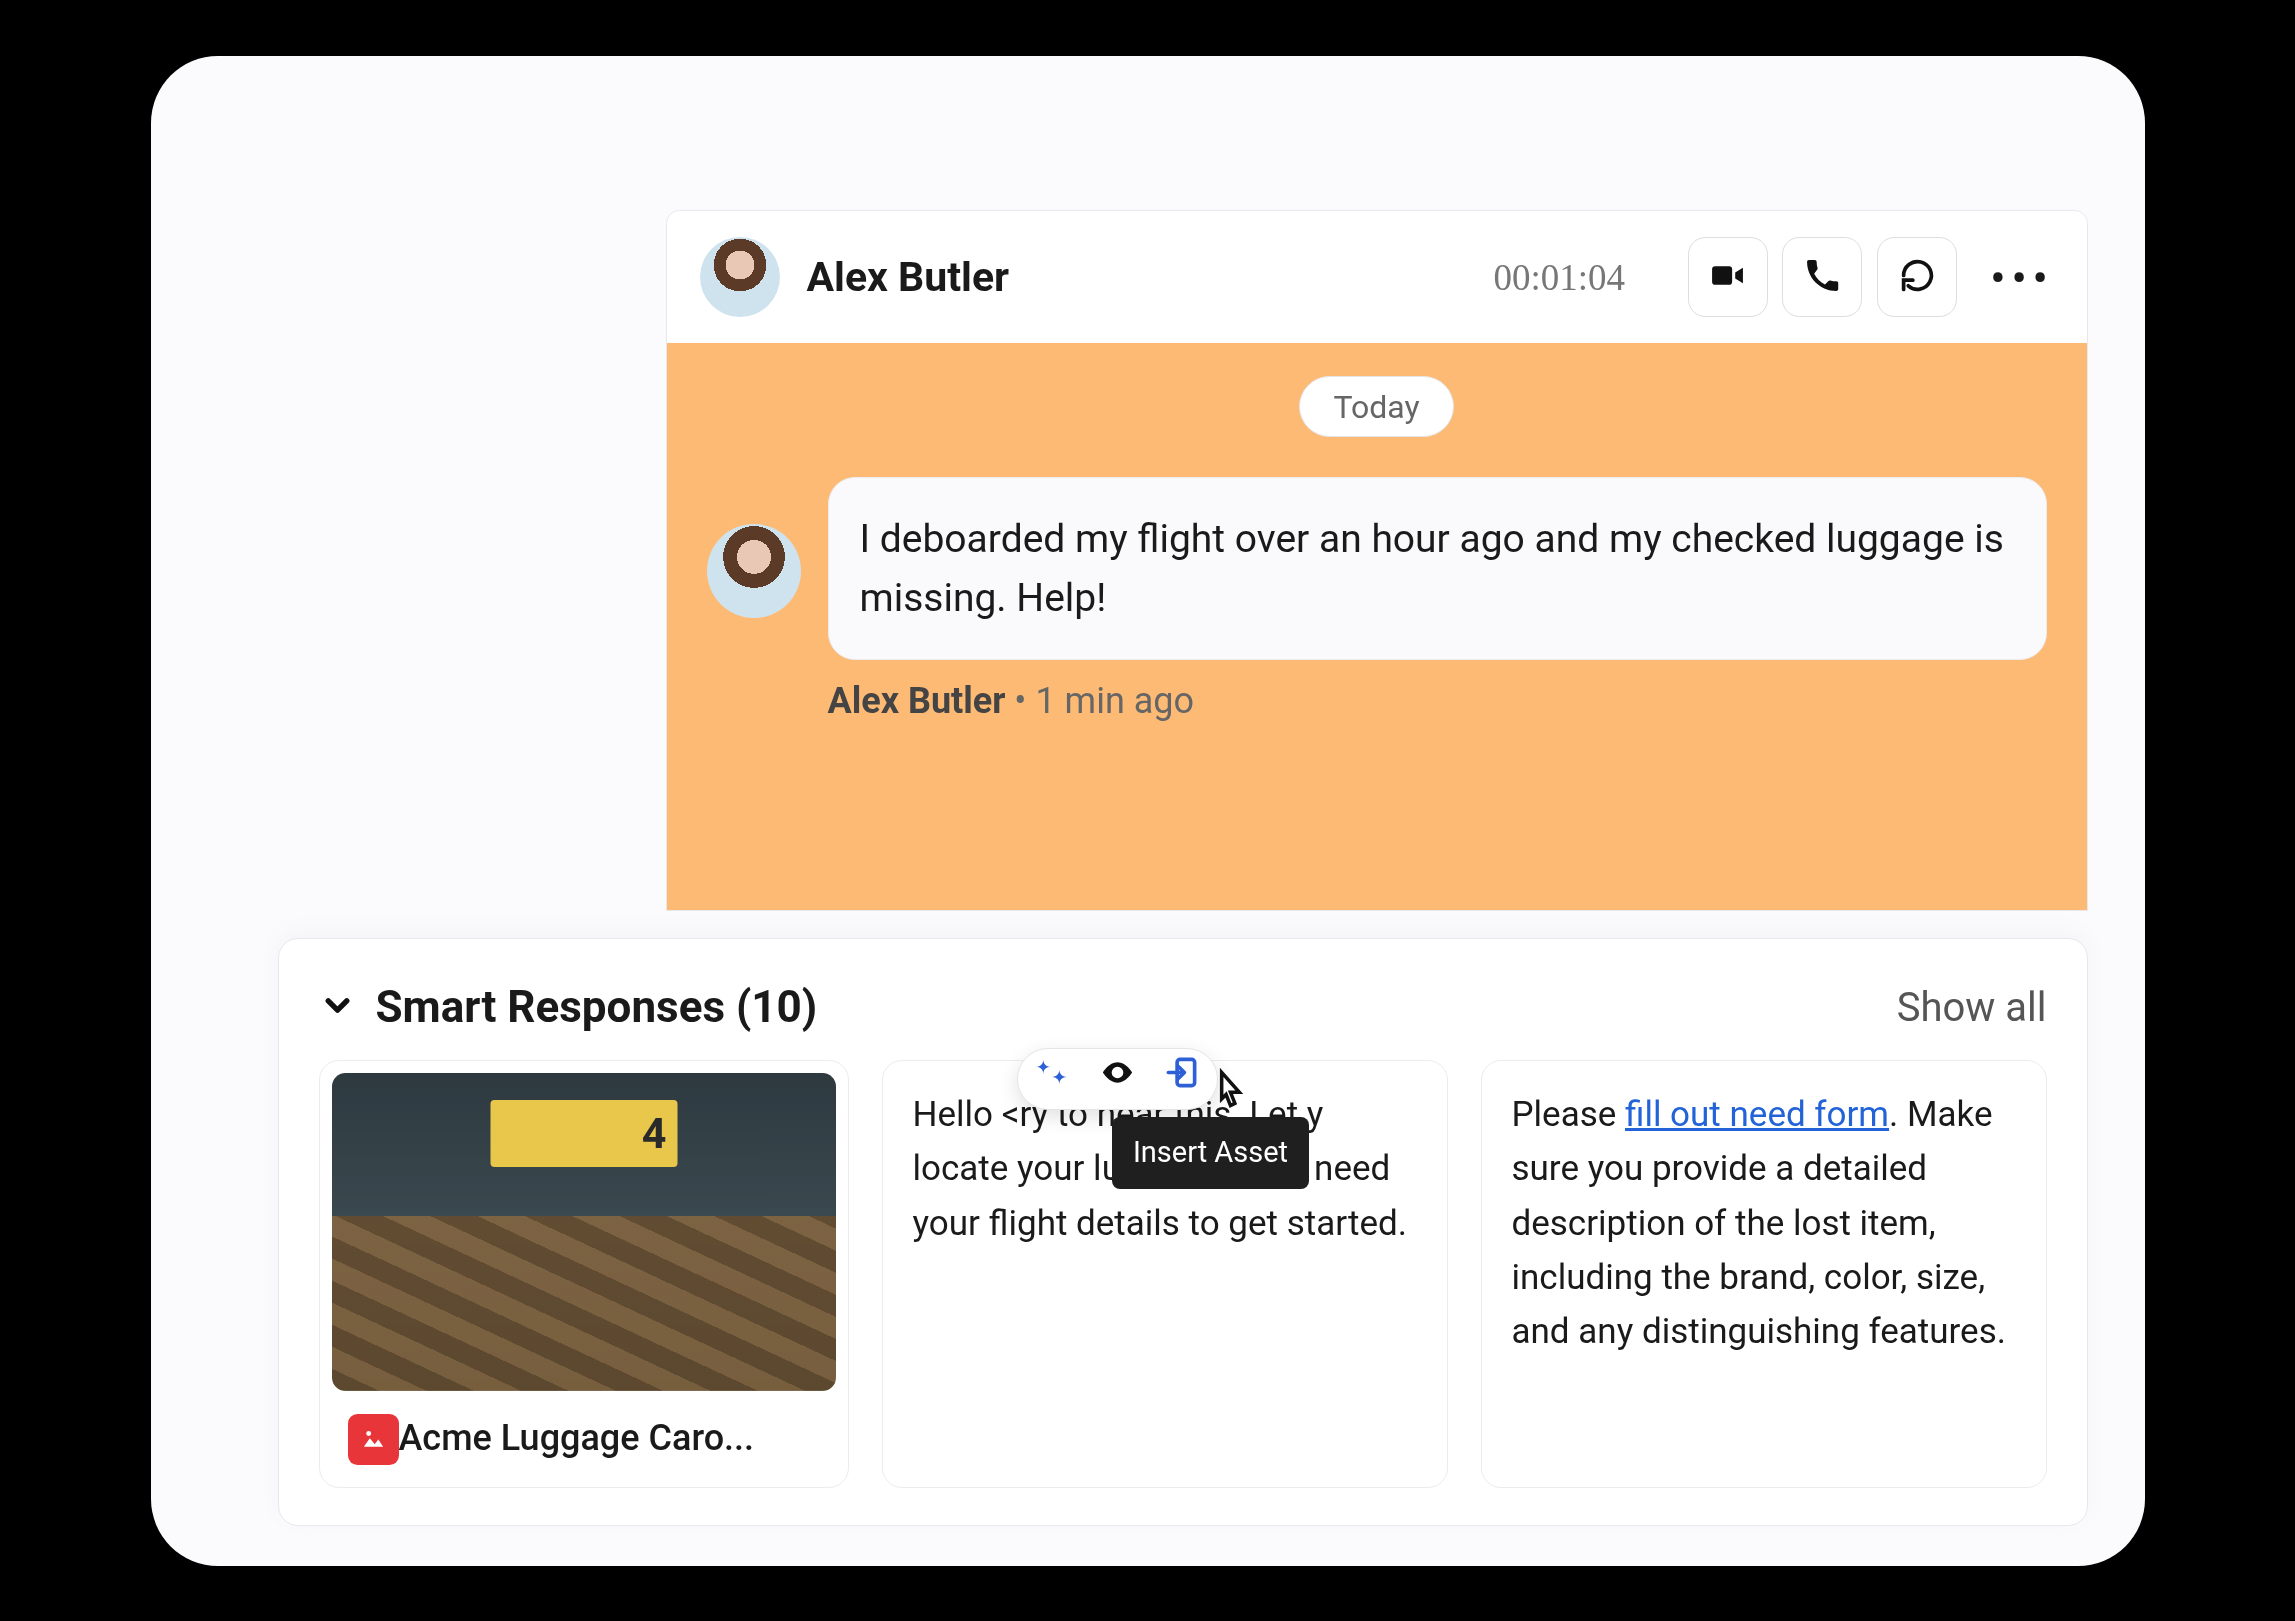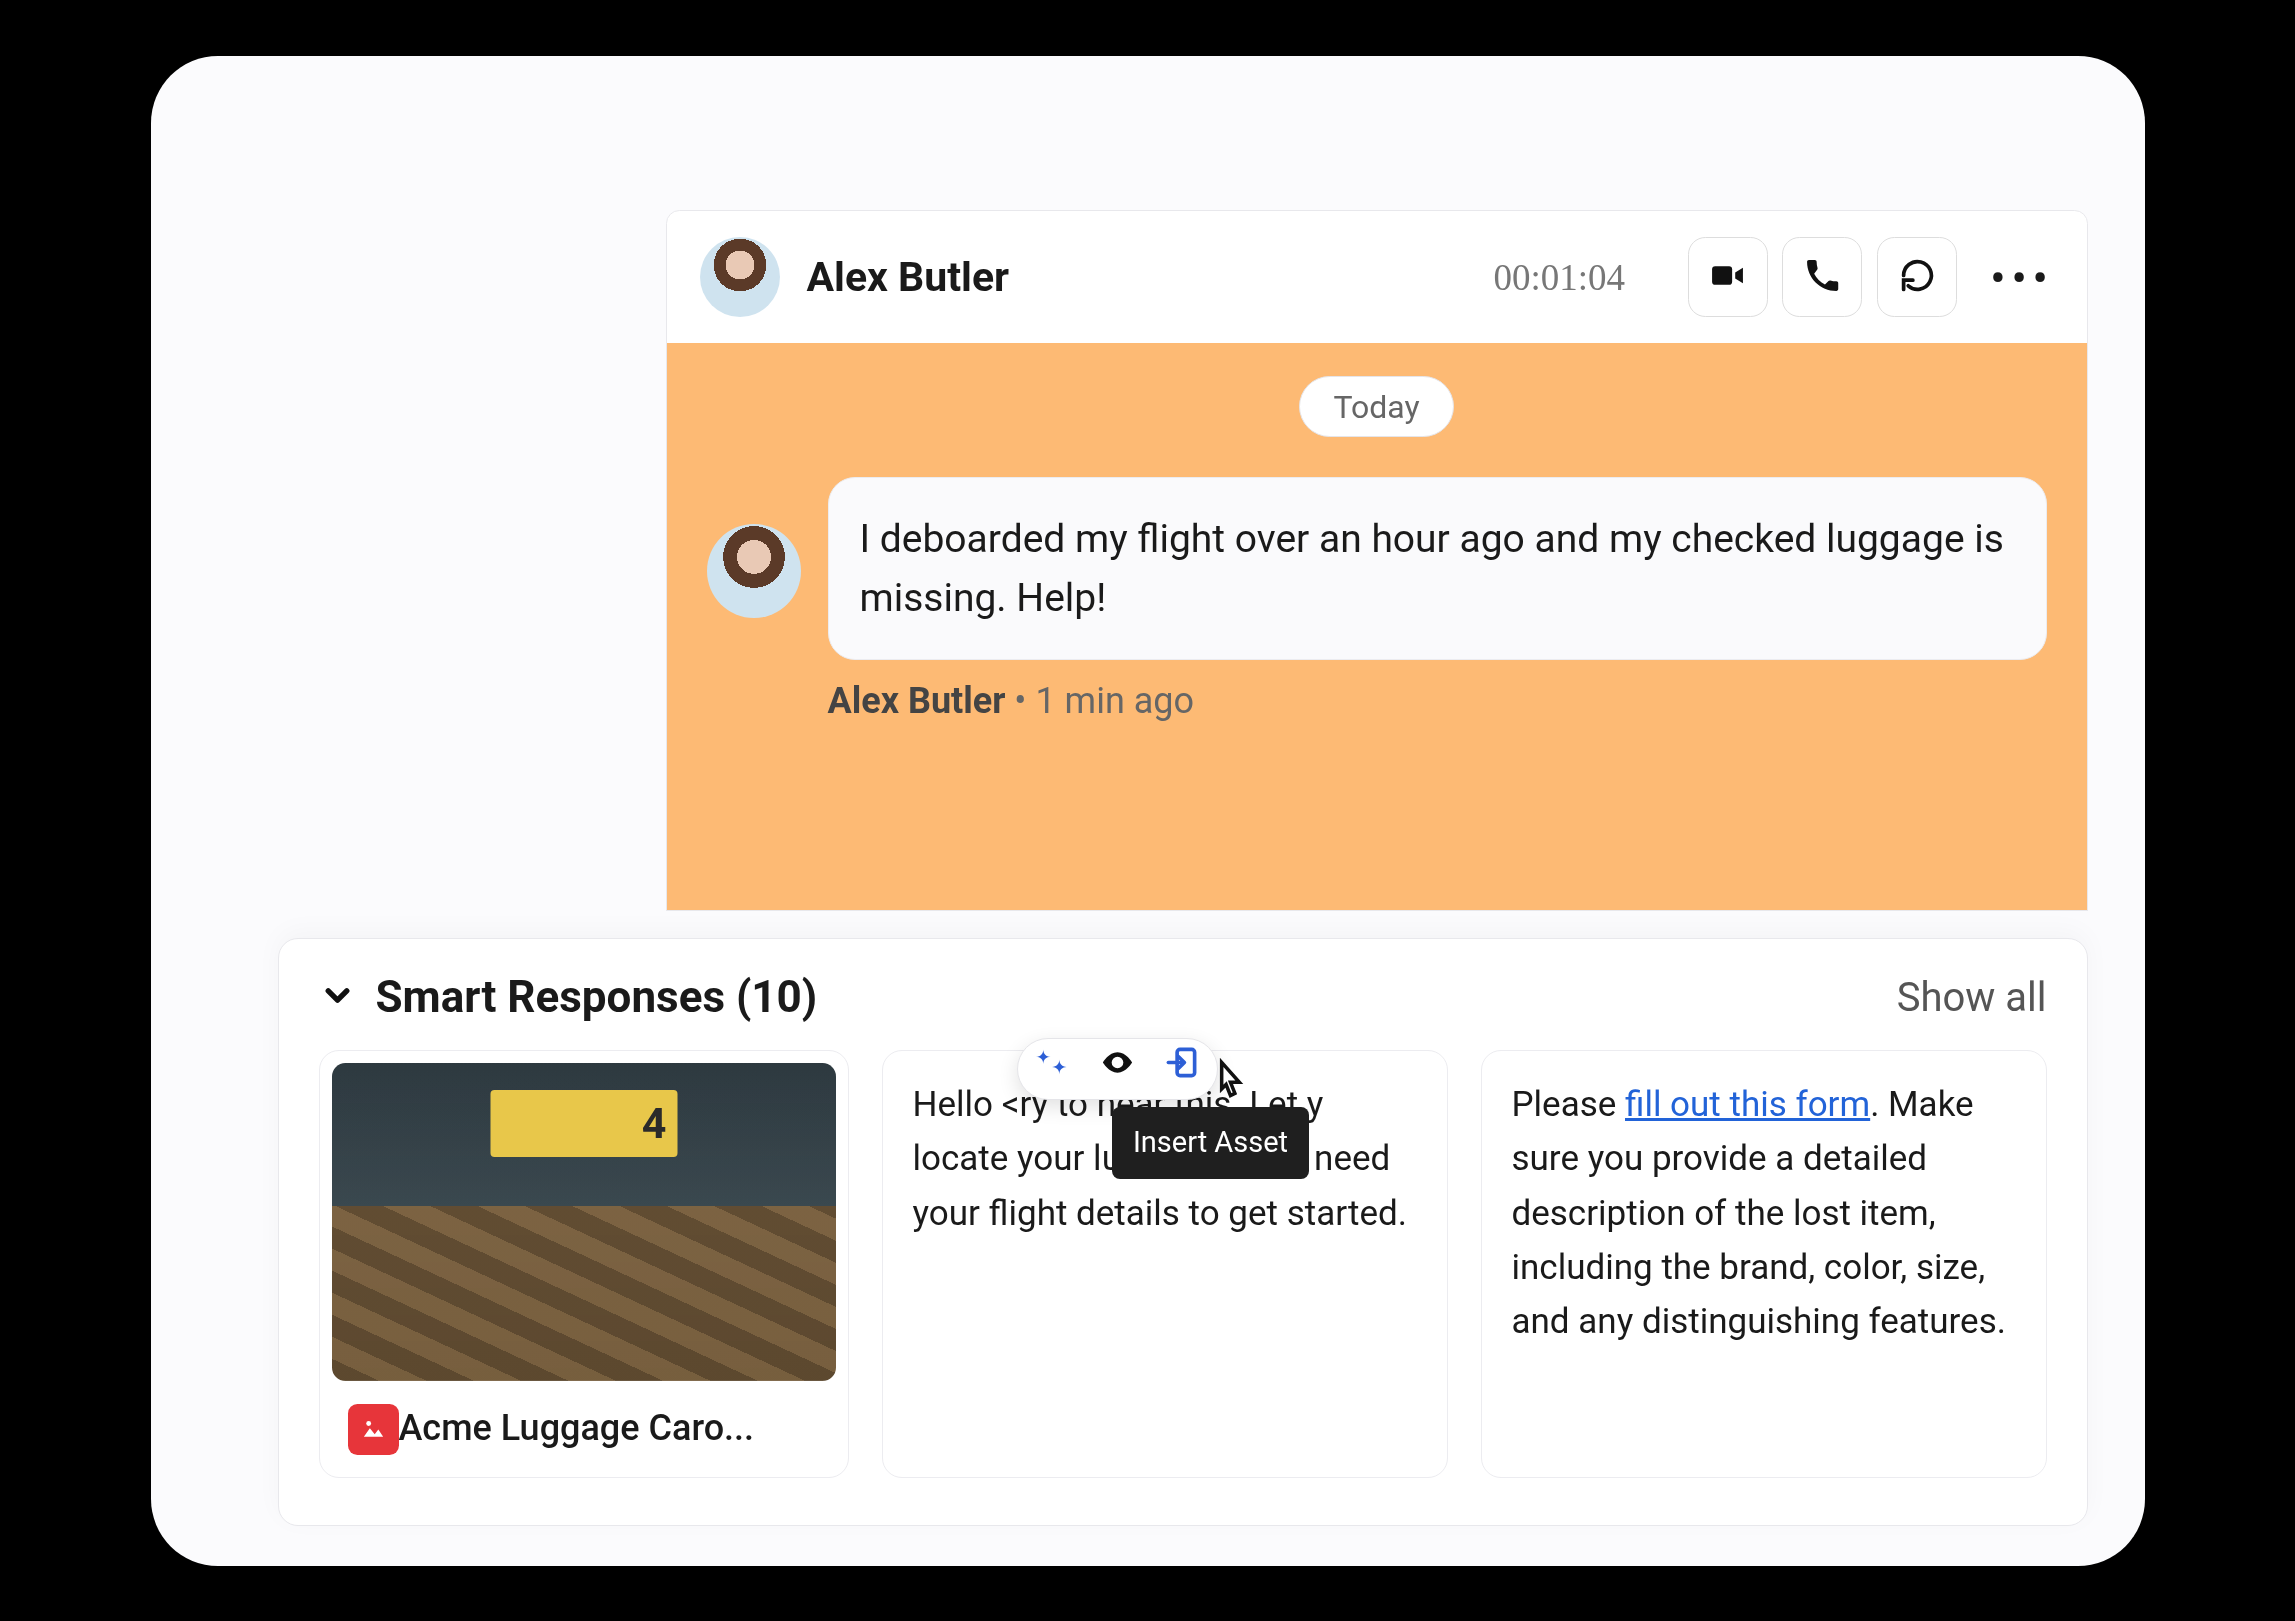--- a/index.html
+++ b/index.html
@@ -124,21 +124,21 @@
   }
   .msg-meta strong { color: #444; font-weight: 700; }
   
   .sr-panel {
     position: absolute;
     left: 127px; right: 57px; bottom: 40px;
     height: 588px;
     background: #fff;
     border: 0.7px solid #e8e8ec;
     border-radius: 20px;
-    padding: 32px 40px;
+    padding: 42px 40px;
     box-shadow: 0 -6.7px 27px rgba(0,0,0,0.03);
   }
   .sr-header {
     display: flex;
     align-items: center;
     gap: 20px;
     margin-bottom: 27px;
   }
   .chev { width: 37px; height: 37px; }
   .sr-title { font-size: 44px; font-weight: 700; }
@@ -330,20 +330,20 @@
               <path d="M8 2v12l2-2 2 5 2-1-2-5h4L8 2z"></path>
             </svg>
         </span>
         <div class="tooltip">Insert Asset</div>
         <div class="card2-text">
           <span>Hello &lt;</span><span>ry to hear this. Let           y locate your luggage.  I will need your flight details to get started.</span>
         </div>
       </div>
 
       <div class="sr-card">
-        <span>Please </span><a class="sr-link">fill out this form</a><span>. Make sure you provide a detailed description of the lost item, including the brand, color, size, and any distinguishing features.</span>
+        <span>Please </span><a class="sr-link">fill out need form</a><span>. Make sure you provide a detailed description of the lost item, including the brand, color, size, and any distinguishing features.</span>
       </div>
 
     </div>
   </div>
 
 </div>
 
 
 </body></html>

